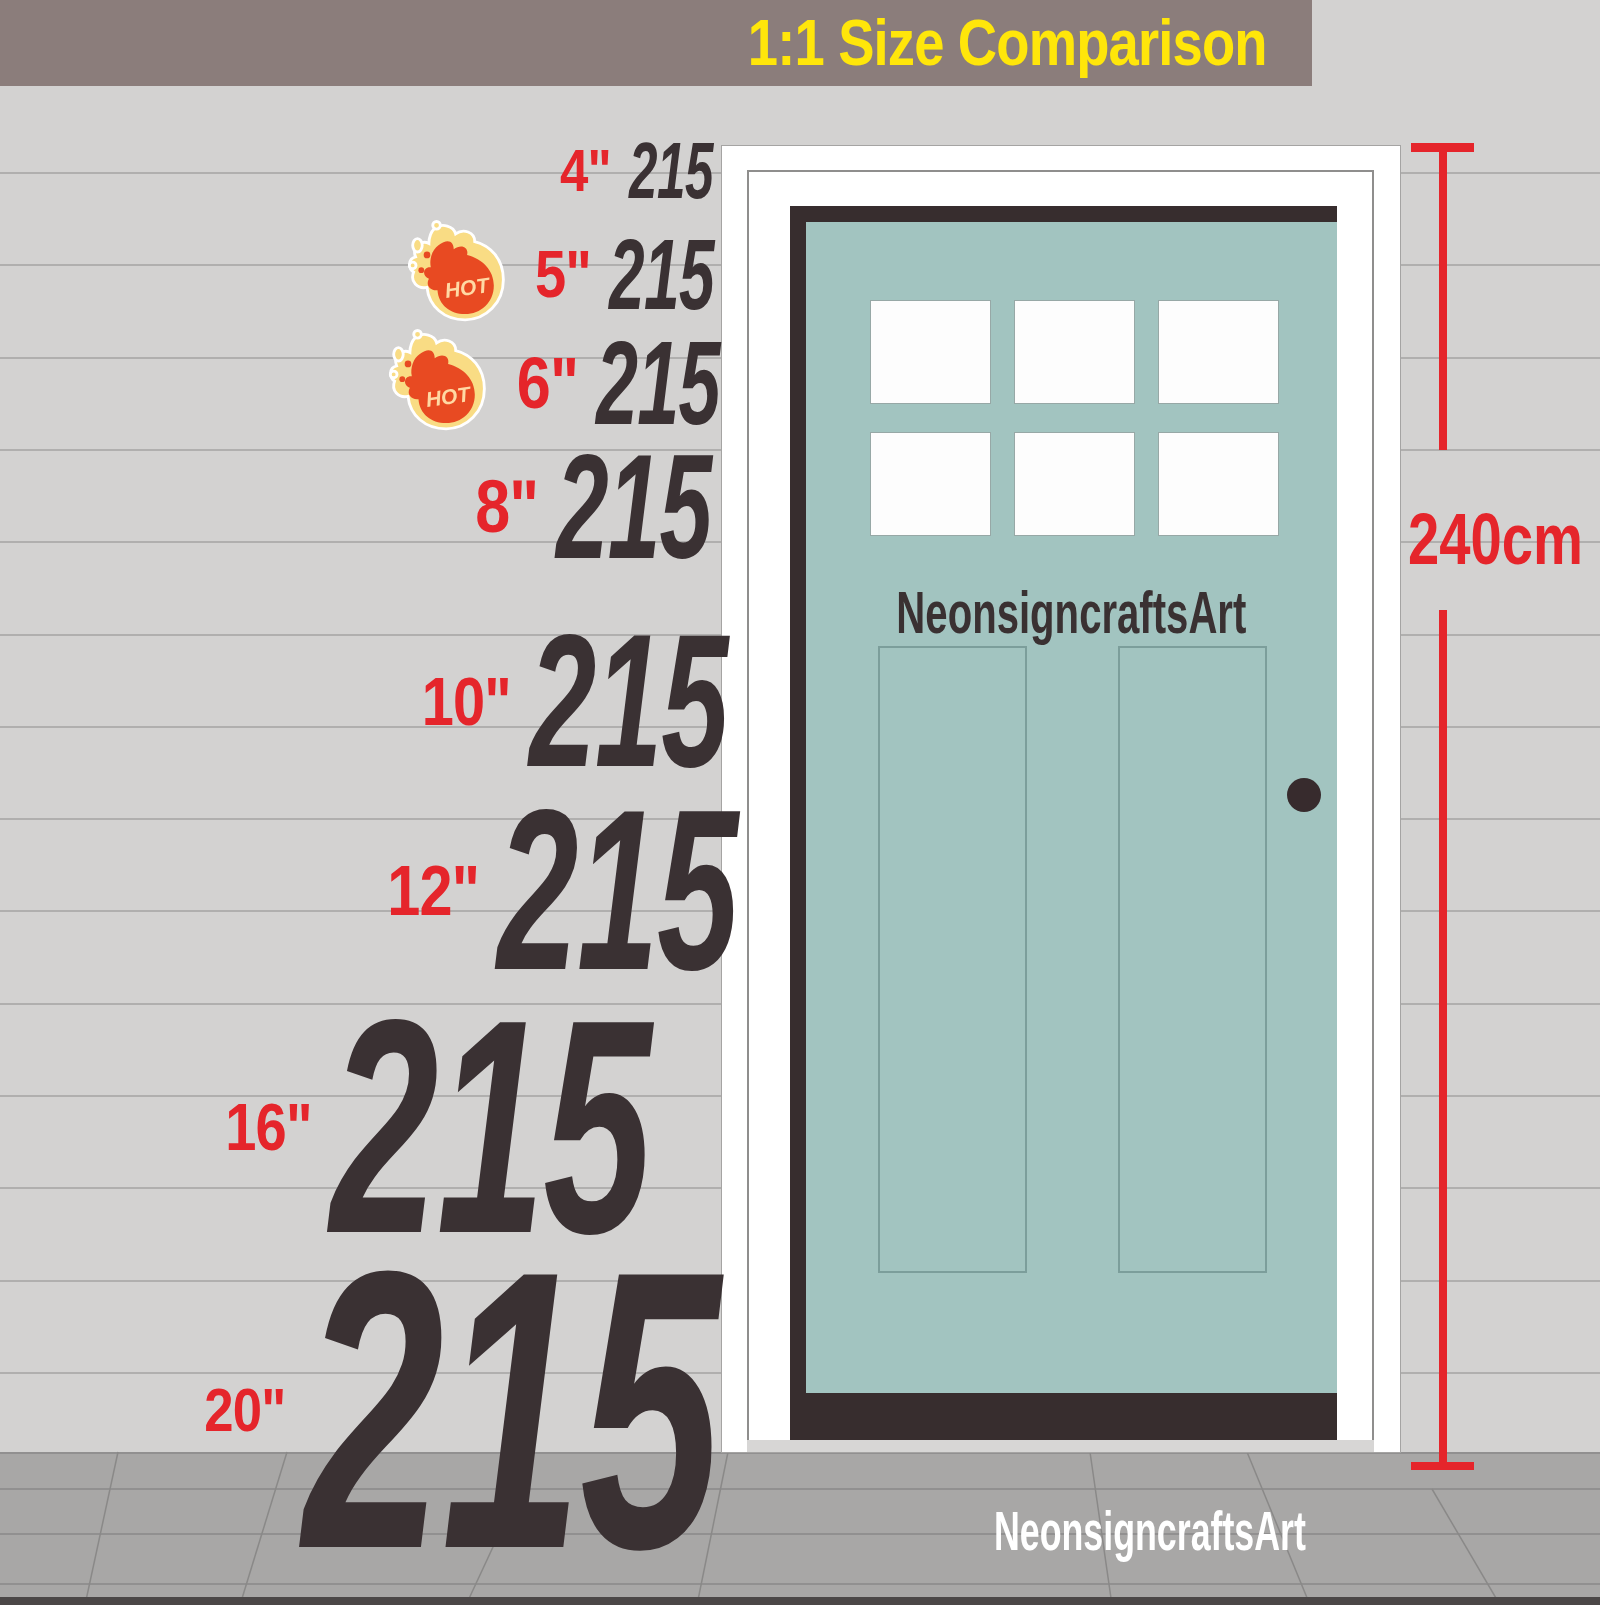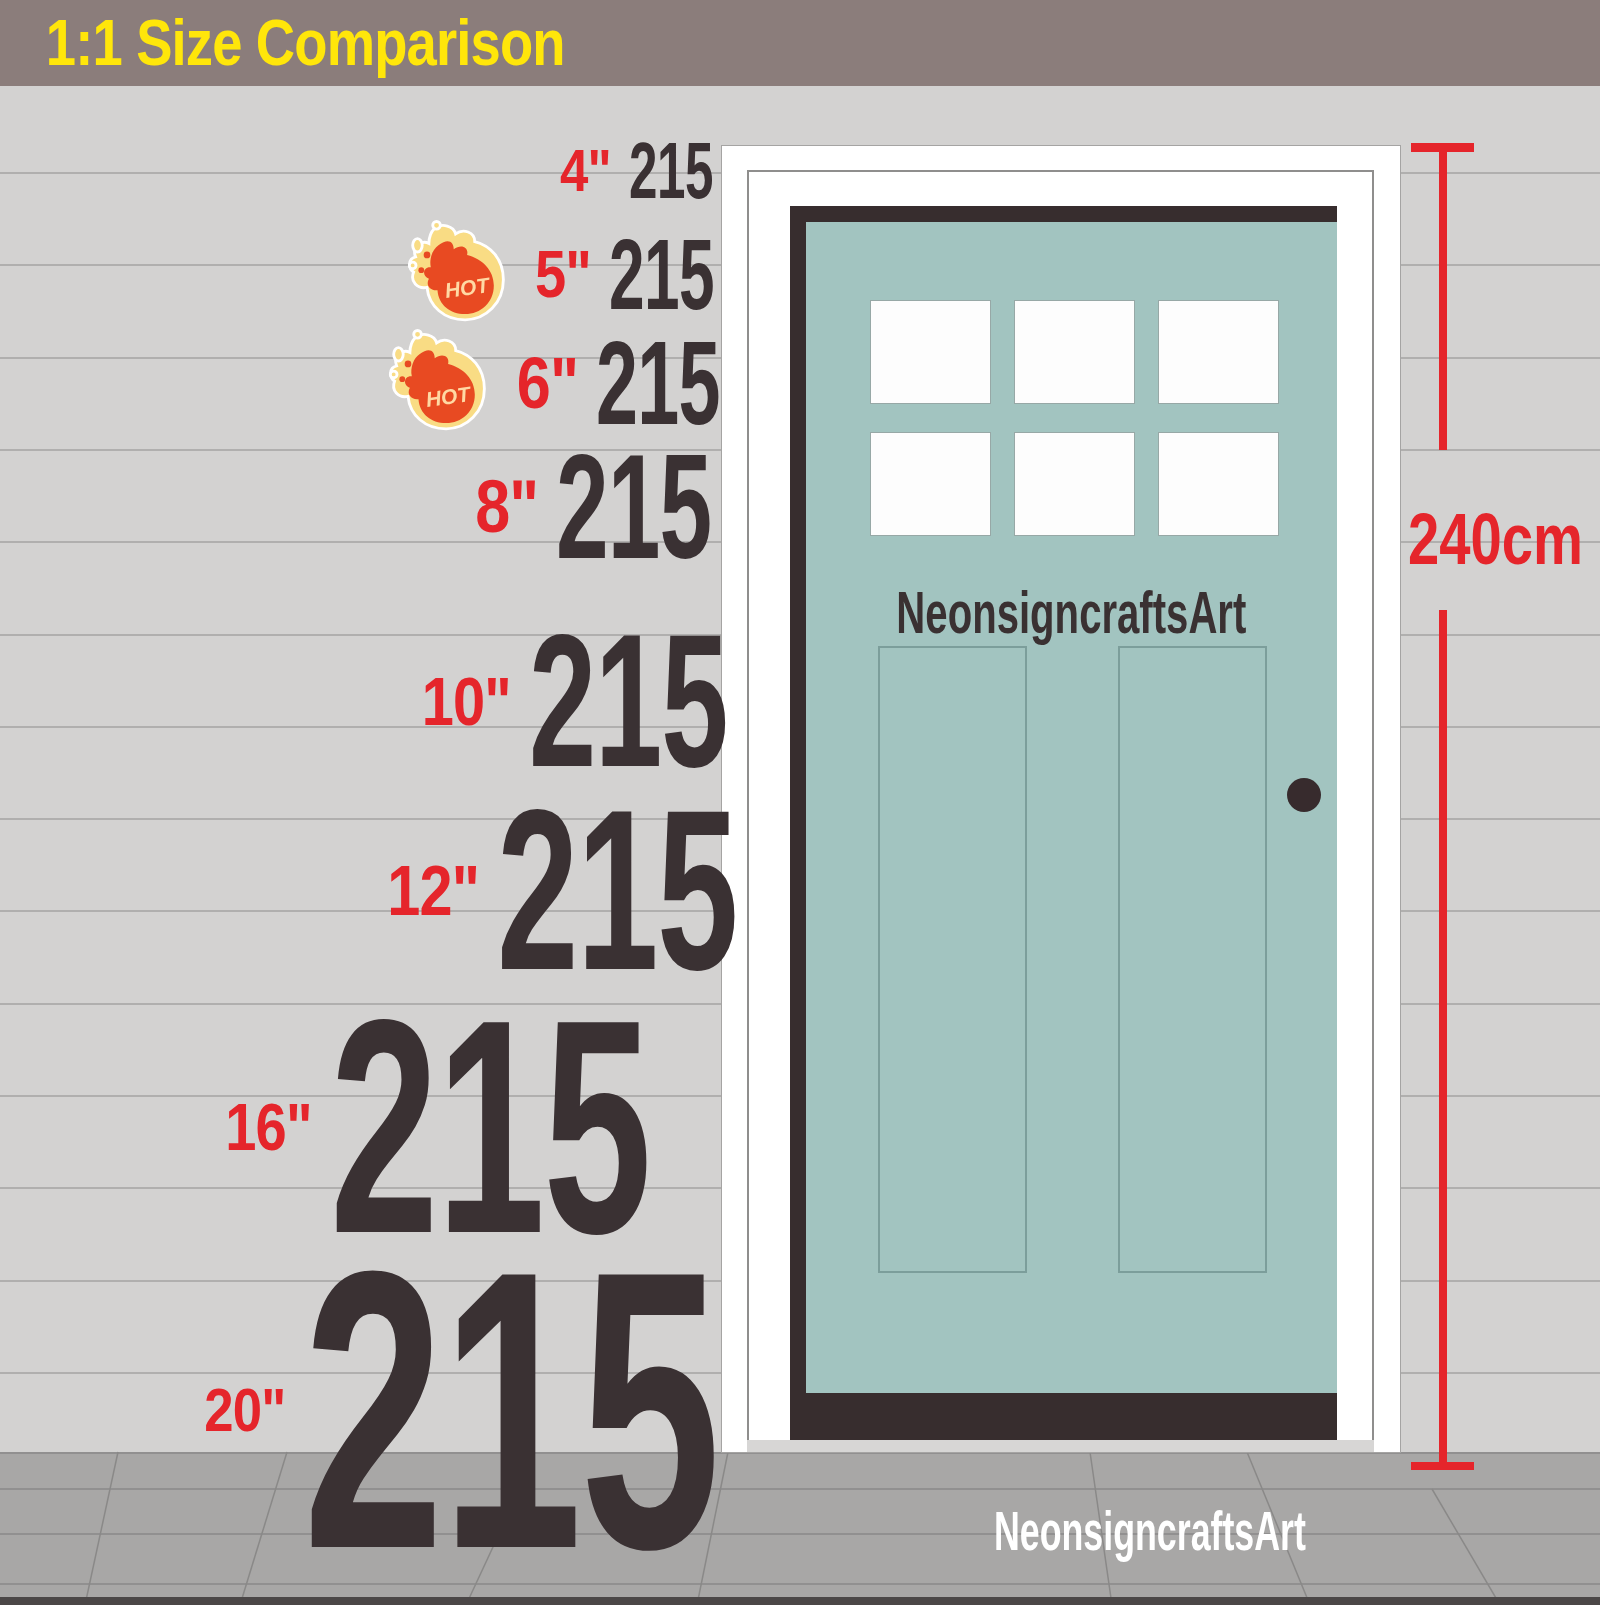--- a/index.html
+++ b/index.html
@@ -12,22 +12,22 @@
     --darkframe:#372d2e;
   }
   html,body{margin:0;padding:0;background:#ffffff;}
   #canvas{
     position:relative;width:1600px;height:1605px;overflow:hidden;
     background:var(--wall);
     font-family:"Liberation Sans", sans-serif;
   }
   
   #header{
-    position:absolute;left:0;top:0;width:1600px;height:86px;
-    background:var(--header);z-index:6;display:flex;align-items:center;justify-content:flex-start;
+    position:absolute;left:0;top:0;width:1312px;height:86px;
+    background:var(--header);z-index:6;display:flex;align-items:center;justify-content:flex-end;
   }
   #title{
     color:var(--yellow);font-weight:bold;font-size:64px;line-height:1;
     display:inline-block;transform:scaleX(.85);white-space:nowrap;letter-spacing:-1px;
   }
   
   #bg{position:absolute;left:0;top:0;z-index:1;}
   
   #door-outer{
     position:absolute;left:722px;top:146px;width:678px;height:1306px;
@@ -66,21 +66,21 @@
     position:absolute;left:1408px;top:503px;z-index:3;
     color:var(--red);font-weight:bold;font-size:72px;line-height:1;
   }
   #dim-label span{display:inline-block;transform:scaleX(.78);transform-origin:0 50%;white-space:nowrap;}
   
   .row{position:absolute;display:flex;align-items:center;gap:18px;z-index:4;}
   .size-label{
     color:var(--red);font-weight:bold;line-height:1;white-space:nowrap;
     transform:scaleX(.85);transform-origin:100% 50%;letter-spacing:-1px;
   }
-  .num-wrap{overflow:visible;}
+  .num-wrap{overflow:visible;font-style:italic;}
   .num{
     display:inline-block;font-weight:bold;color:var(--ink);line-height:1;
     transform:scaleX(.64);transform-origin:0 0;white-space:nowrap;letter-spacing:-0.01em;
   }
   .hot-badge{flex:0 0 auto;margin-right:-4px;}
   
   #watermark{
     position:absolute;left:900px;top:1504px;width:500px;text-align:center;z-index:5;
   }
   #watermark span{

